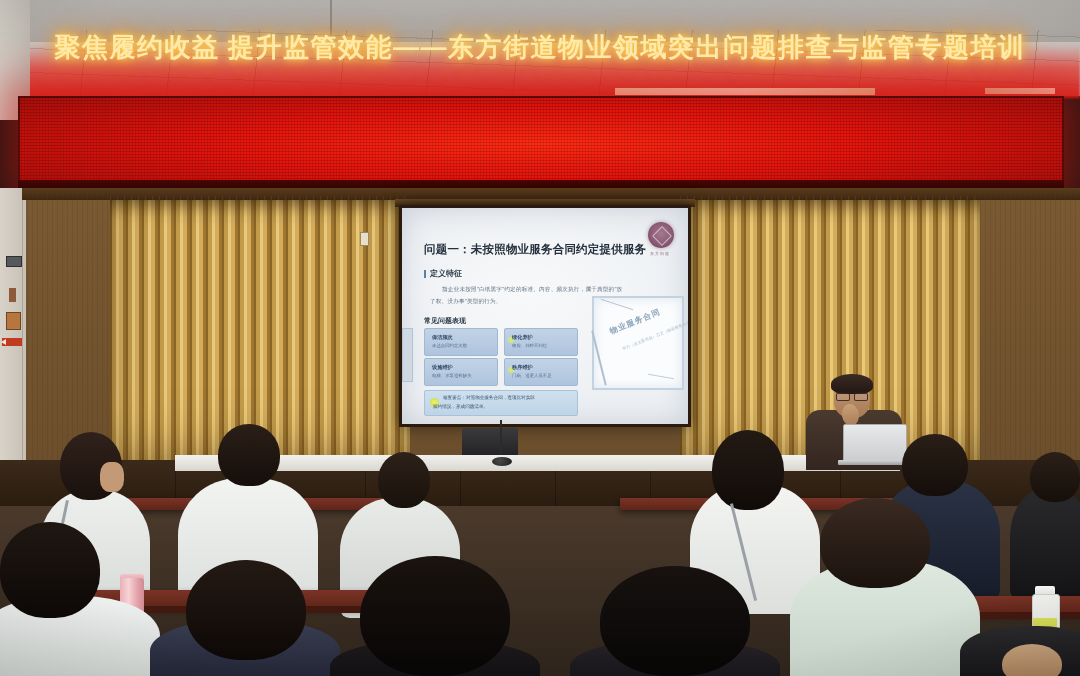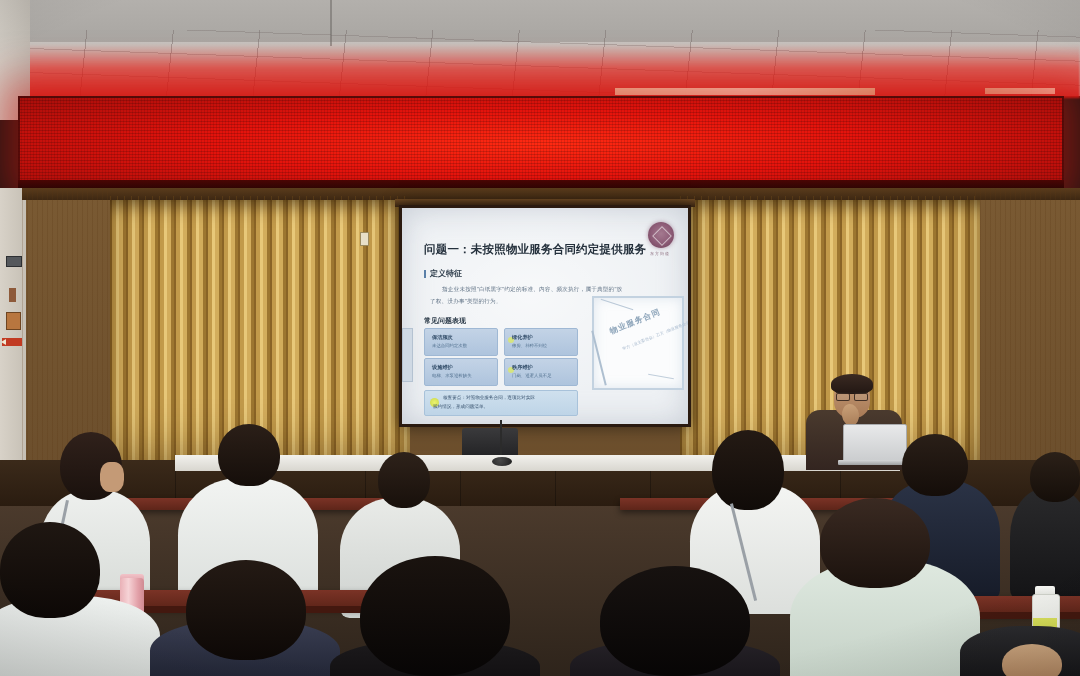--- a/index.html
+++ b/index.html
@@ -199,20 +199,21 @@
     <div class="ceil-grid"></div>
     <div class="ceil-vert"></div>
     <div class="ceil-redwash"></div>
     <div class="ceil-strip"></div>
     <div class="ceil-strip2"></div>
   </div>
   <div class="ceil-left-wall"></div>
 
   <div class="banner"></div>
   <div class="banner-frame"></div>
+  <div class="banner-text">聚焦履约收益  提升监管效能——东方街道物业领域突出问题排查与监管专题培训</div>
   <div class="banner-bot"></div>
 
   <div class="wall"></div>
   <div class="wall-left-white"></div>
   <div class="wood-top-band"></div>
   <div class="wood-panel-l"></div>
   <div class="wood-panel-r"></div>
 
   <div class="valance valance-l"></div>
   <div class="curtain curtain-l"></div>

